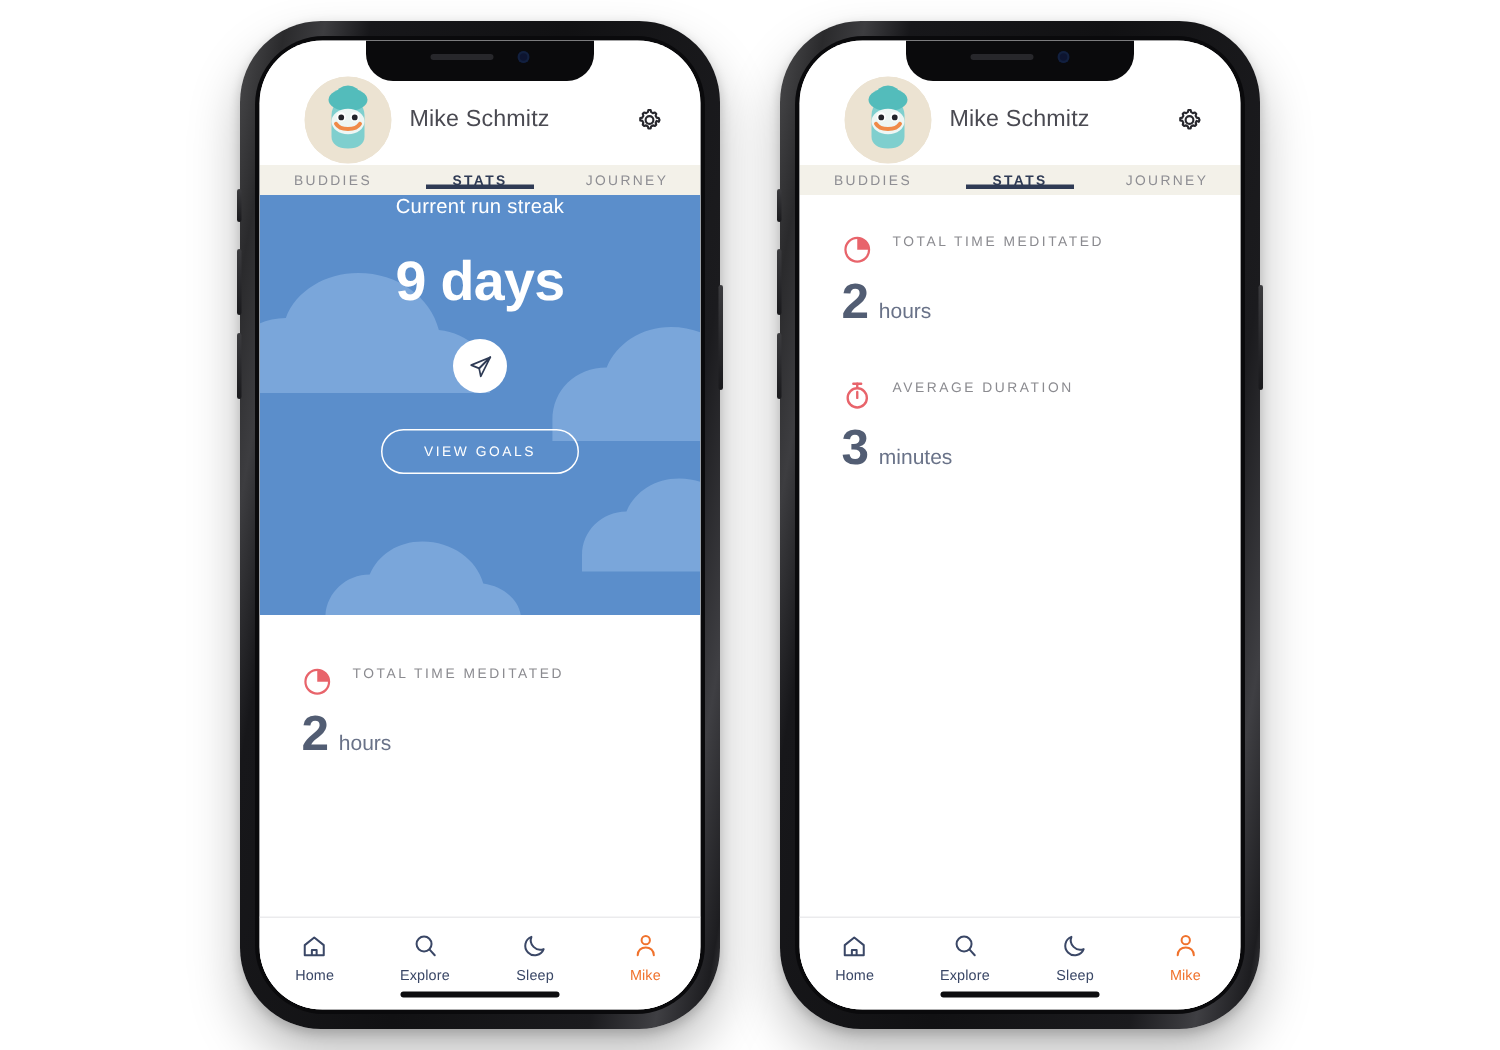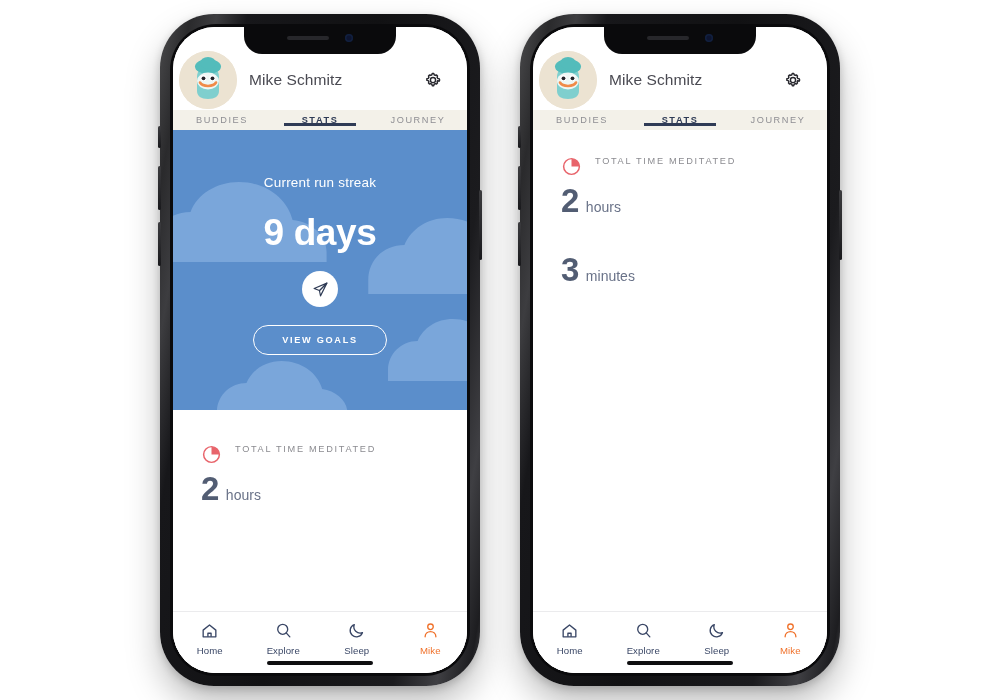--- a/index.html
+++ b/index.html
@@ -91,21 +91,21 @@
   .btn-vold  { left: -2px; top: 208px;  width: 3px; height: 44px; }
   .btn-power { right: -2px; top: 176px; width: 3px; height: 70px; }
 
   
   .app-header {
     flex: 0 0 auto;
     height: 83px;
     background: #ffffff;
     display: flex;
     align-items: center;
-    padding: 22px 18px 0 6px;
+    padding: 22px 18px 0 30px;
     gap: 12px;
   }
   .avatar {
     width: 58px; height: 58px;
     border-radius: 50%;
     background: #ece3d2;
     position: relative;
     overflow: hidden;
     flex: 0 0 auto;
   }
@@ -174,21 +174,20 @@
     overflow: hidden;
     display: flex;
     flex-direction: column;
     align-items: center;
   }
   .clouds { position: absolute; inset: 0; }
   .clouds svg { width: 100%; height: 100%; display: block; }
 
   .hero-label {
     position: relative;
-    margin-top: 45px;
     font-size: 13.5px;
     color: #ffffff;
     letter-spacing: .2px;
   }
   .hero-value {
     position: relative;
     margin-top: 22px;
     font-size: 37px;
     font-weight: 700;
     color: #ffffff;
@@ -198,28 +197,28 @@
     position: relative;
     margin-top: 17px;
     width: 36px; height: 36px;
     border-radius: 50%;
     background: #ffffff;
     display: flex; align-items: center; justify-content: center;
   }
   .send-circle svg { width: 17px; height: 17px; }
   .goals-btn {
     position: relative;
-    margin-top: 18px;
+    margin-top: 24px;
     padding: 9px 28px;
     border: 1.6px solid #ffffff;
     border-radius: 20px;
     color: #ffffff;
     font-size: 9.2px;
     letter-spacing: 1.7px;
-    font-weight: 700;
+    font-weight: 400;
   }
 
   
   .stats-list {
     padding: 0 0 0 0;
   }
   .stat-row {
     padding: 0 28px;
   }
   .stat-head {
@@ -472,20 +471,31 @@
               <span class="stat-title">TOTAL TIME MEDITATED</span>
             </div>
             <div class="stat-val">
               <span class="stat-num">2</span>
               <span class="stat-unit">hours</span>
             </div>
           </div>
 
 
           <div class="stat-row">
+            <div class="stat-head">
+              <span class="stat-icon">
+                <svg viewBox="0 0 24 24" fill="none" stroke="#e8646b" stroke-width="1.8" stroke-linecap="round">
+                  <circle cx="12" cy="14" r="7.3"></circle>
+                  <path d="M12 14V9.5"></path>
+                  <path d="M9 3.2h6"></path>
+                  <path d="M12 3.2v3"></path>
+                </svg>
+              </span>
+              <span class="stat-title">AVERAGE DURATION</span>
+            </div>
             <div class="stat-val">
               <span class="stat-num">3</span>
               <span class="stat-unit">minutes</span>
             </div>
           </div>
 
         </div>
 
         <div class="bottom-nav">
           <div class="nav-item">

